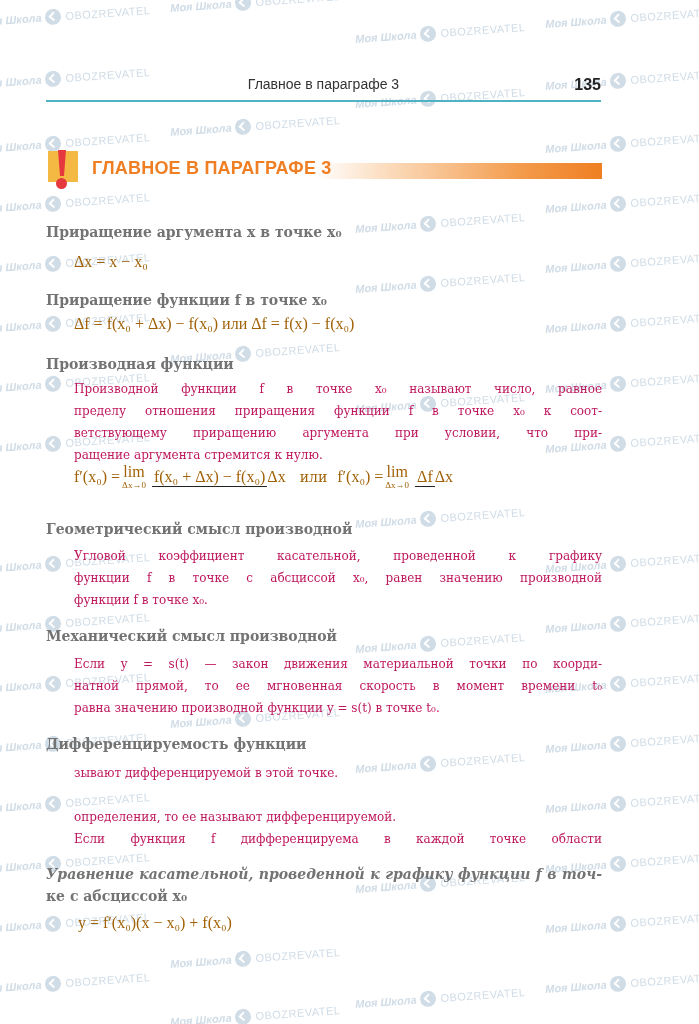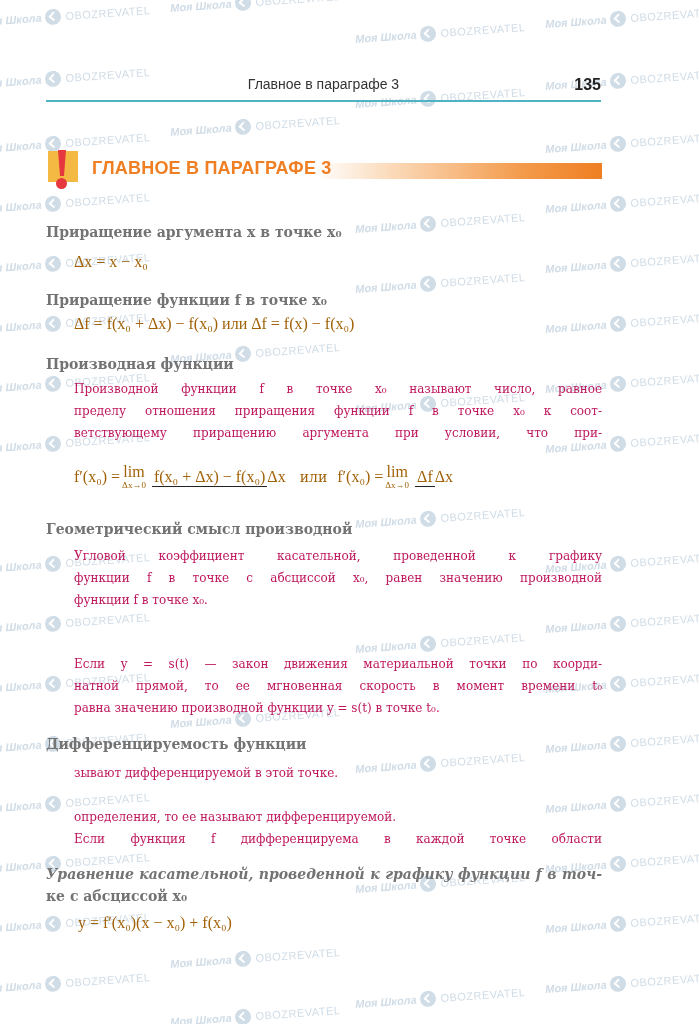--- a/index.html
+++ b/index.html
@@ -320,20 +320,21 @@
   <div class="formula" style="top:253px">Δx = x − x₀</div>
 
   <div class="sec-title" style="top:292px">Приращение функции f в точке x₀</div>
   <div class="formula" style="top:315px">Δf = f(x₀ + Δx) − f(x₀) или Δf = f(x) − f(x₀)</div>
 
   <div class="sec-title" style="top:356px">Производная функции</div>
   <div class="para" style="top:378px">
     <span class="ln">Производной функции f в точке x₀ называют число, равное</span>
     <span class="ln">пределу отношения приращения функции f в точке x₀ к соот-</span>
     <span class="ln">ветствующему приращению аргумента при условии, что при-</span>
+    <span class="ln last">ращение аргумента стремится к нулю.</span>
   </div>
   <div class="formula" style="top:464px; display:flex; align-items:center;">
     <span>f′(x₀) =</span>
     <span class="lim">
       <span class="l1">lim</span>
       <span class="l2">Δx→0</span>
     </span>
     <span class="frac">
       <span class="num">f(x₀ + Δx) − f(x₀)</span>
       <span class="den">Δx</span>
@@ -350,20 +351,21 @@
     </span>
   </div>
 
   <div class="sec-title" style="top:521px">Геометрический смысл производной</div>
   <div class="para" style="top:545px">
     <span class="ln">Угловой коэффициент касательной, проведенной к графику</span>
     <span class="ln">функции f в точке с абсциссой x₀, равен значению производной</span>
     <span class="ln last">функции f в точке x₀.</span>
   </div>
 
+  <div class="sec-title" style="top:628px">Механический смысл производной</div>
   <div class="para" style="top:653px">
     <span class="ln">Если y = s(t) — закон движения материальной точки по коорди-</span>
     <span class="ln">натной прямой, то ее мгновенная скорость в момент времени t₀</span>
     <span class="ln last">равна значению производной функции y = s(t) в точке t₀.</span>
   </div>
 
   <div class="sec-title" style="top:736px">Дифференцируемость функции</div>
   <div class="para" style="top:762px">
     <span class="ln last">зывают дифференцируемой в этой точке.</span>
   </div>

